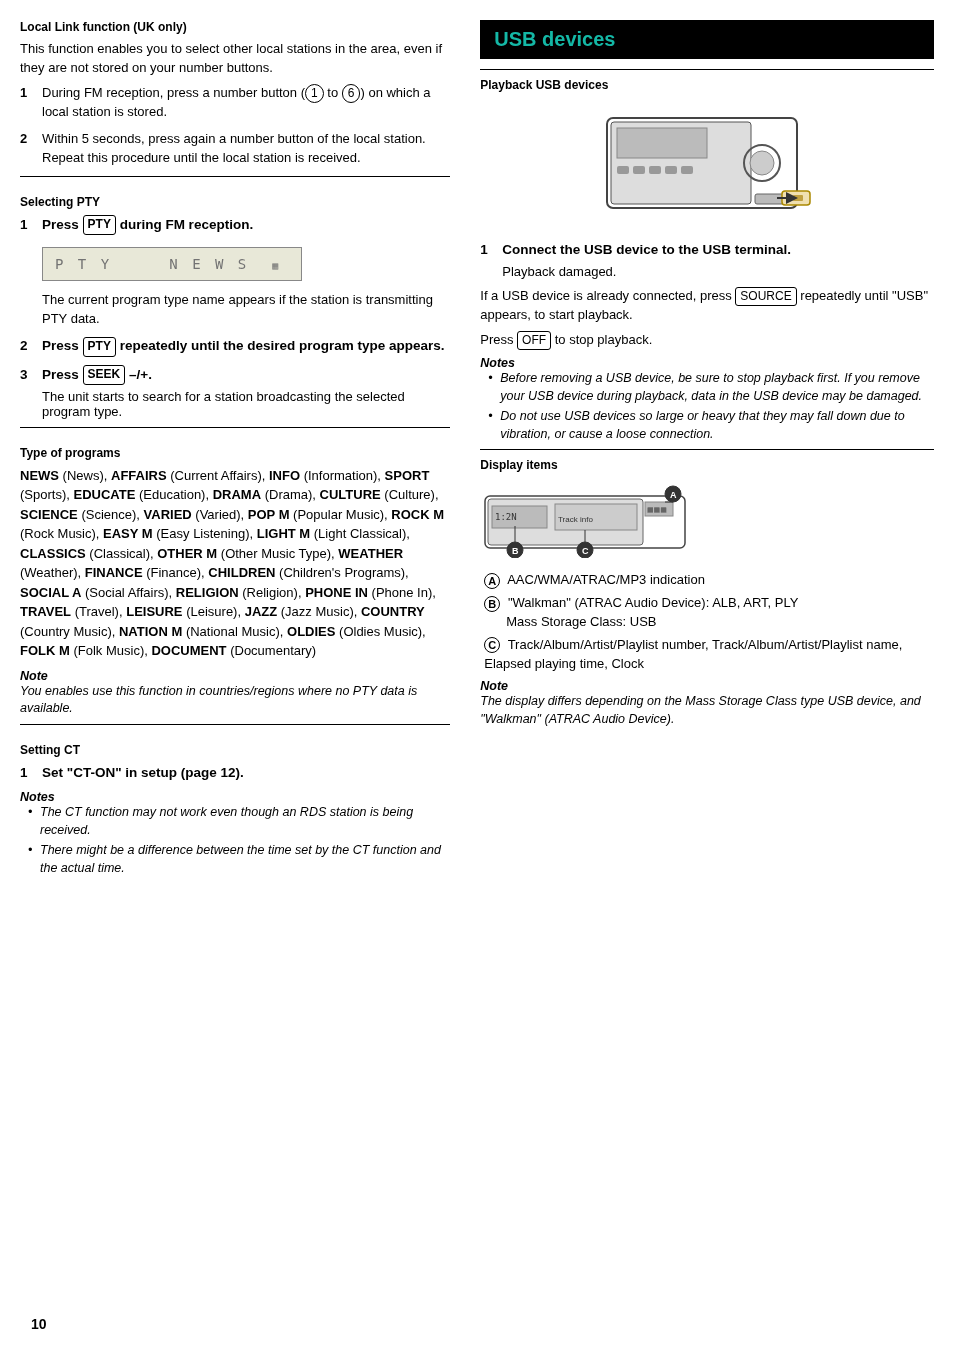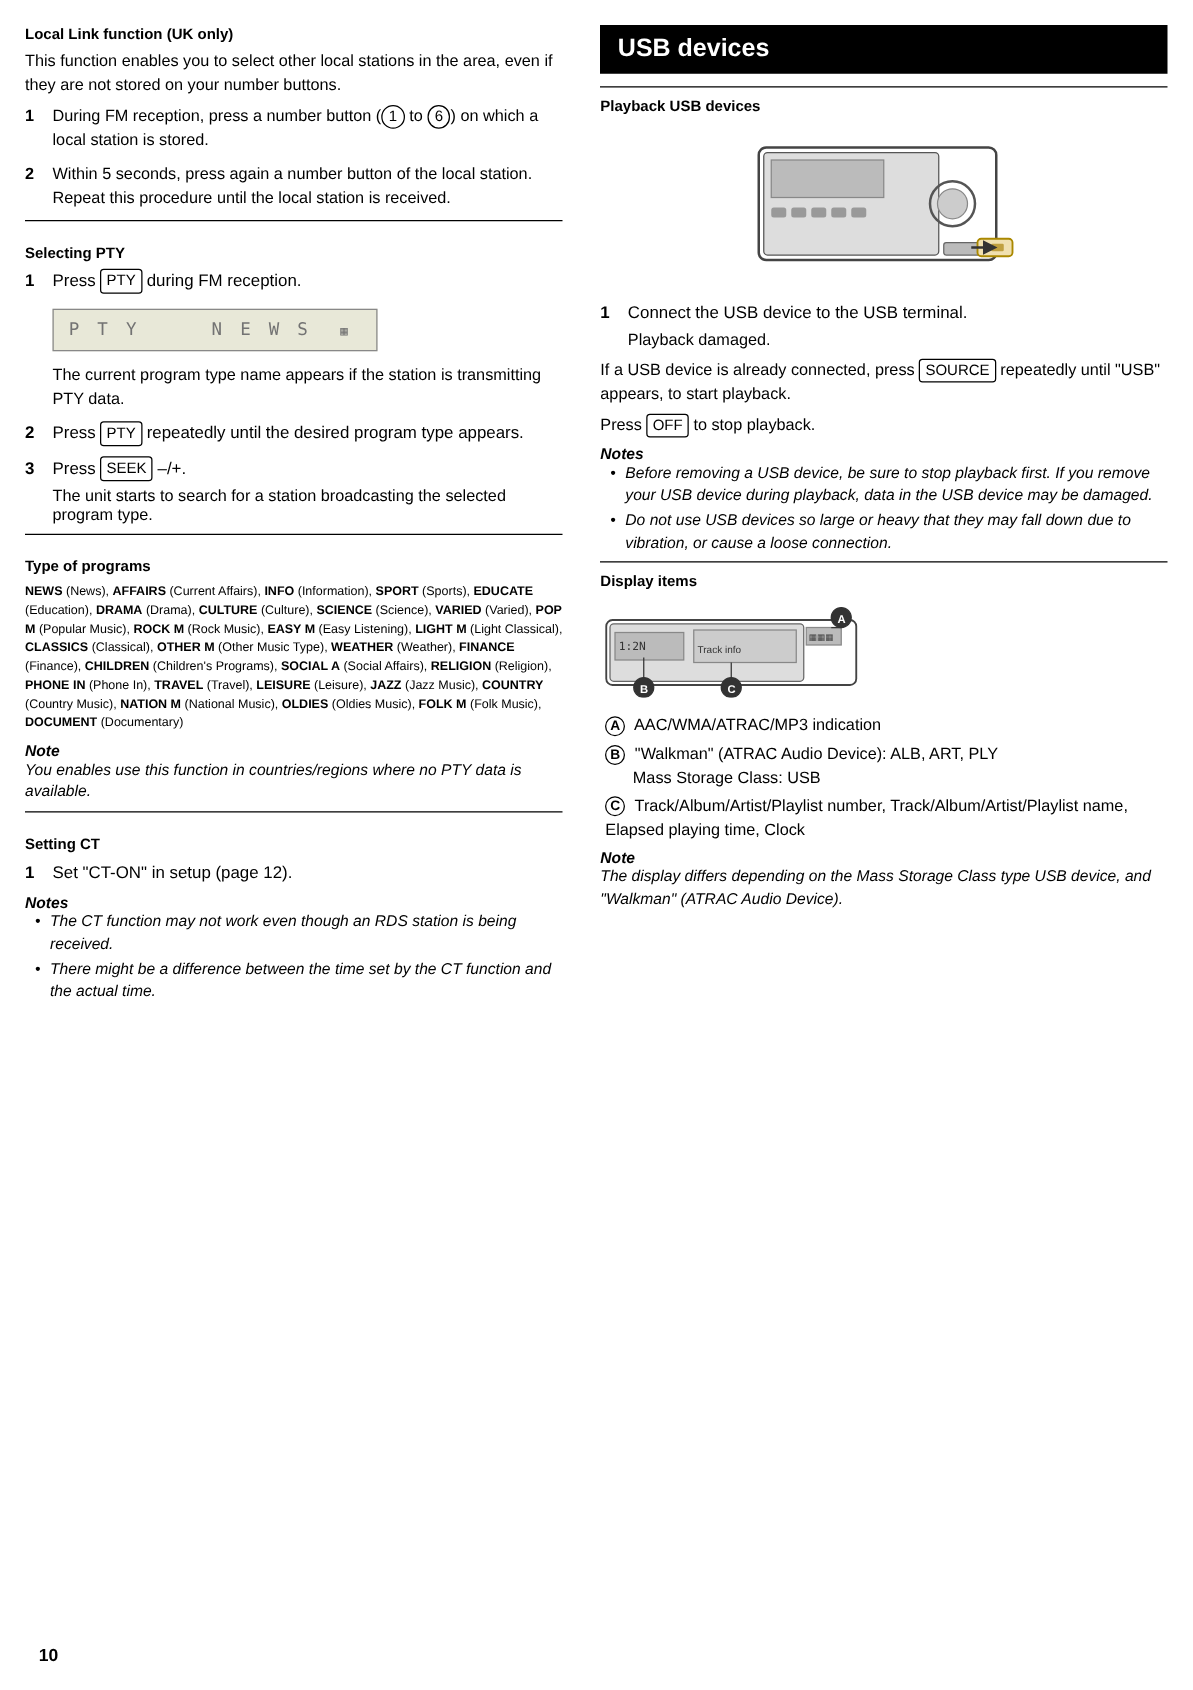--- a/index.html
+++ b/index.html
@@ -45,21 +45,21 @@
     .step-line {
       display: flex;
       gap: 6px;
       margin-bottom: 4px;
       font-weight: bold;
       font-size: 13px;
       line-height: 1.45;
     }
     .step-num { min-width: 16px; font-weight: bold; }
     .step-content { font-weight: normal; }
-    .step-content b { font-weight: normal; }
+    .step-content b { font-weight: bold; }
     .btn-inline {
       display: inline-block;
       border: 1px solid #000;
       border-radius: 3px;
       padding: 0 4px;
       font-size: 12px;
       font-family: Arial, Helvetica, sans-serif;
       background: #fff;
       vertical-align: middle;
     }
@@ -78,35 +78,35 @@
       display: inline-block;
       width: 260px;
       color: #737373;
     }
     .step-body { margin-left: 22px; margin-bottom: 6px; font-size: 13px; }
     .bold-step {
       font-weight: bold;
       font-size: 13.5px;
     }
     .type-programs-list {
-      font-size: 10px;
+      font-size: 13px;
       line-height: 1.5;
       margin-bottom: 8px;
     }
     .note-block { margin-top: 6px; margin-bottom: 6px; }
     .note-title { font-weight: bold; font-style: italic; font-size: 12.5px; }
     .note-text { font-style: italic; font-size: 12.5px; line-height: 1.4; }
     .note-bullets { list-style: none; padding-left: 8px; }
     .note-bullets li { font-style: italic; font-size: 12.5px; line-height: 1.4; padding-left: 12px; position: relative; margin-bottom: 3px; }
     .note-bullets li::before { content: "•"; position: absolute; left: 0; }
 
     
     .usb-header {
       background: #000;
-      color: #ffffff;
+      color: #14b8a6;
       font-size: 20px;
       font-weight: bold;
       padding: 8px 14px;
       margin-bottom: 10px;
       margin-top: 0;
     }
     .indicator-list { list-style: none; padding-left: 0; margin-top: 6px; }
     .indicator-list li { font-size: 13px; line-height: 1.45; margin-bottom: 4px; padding-left: 4px; }
     .indicator-circle {
       display: inline-block;

